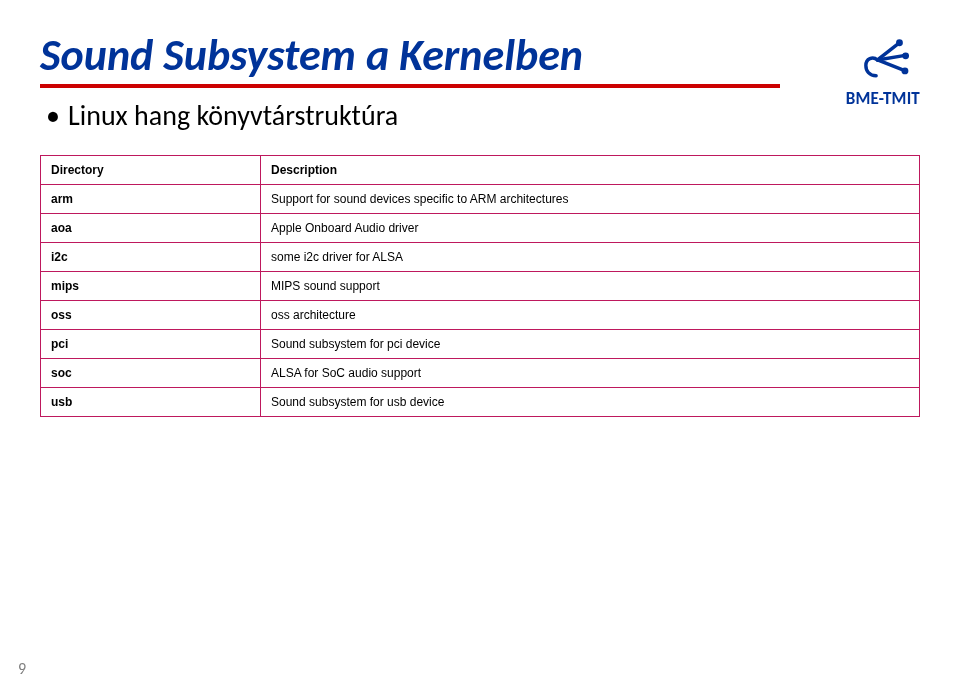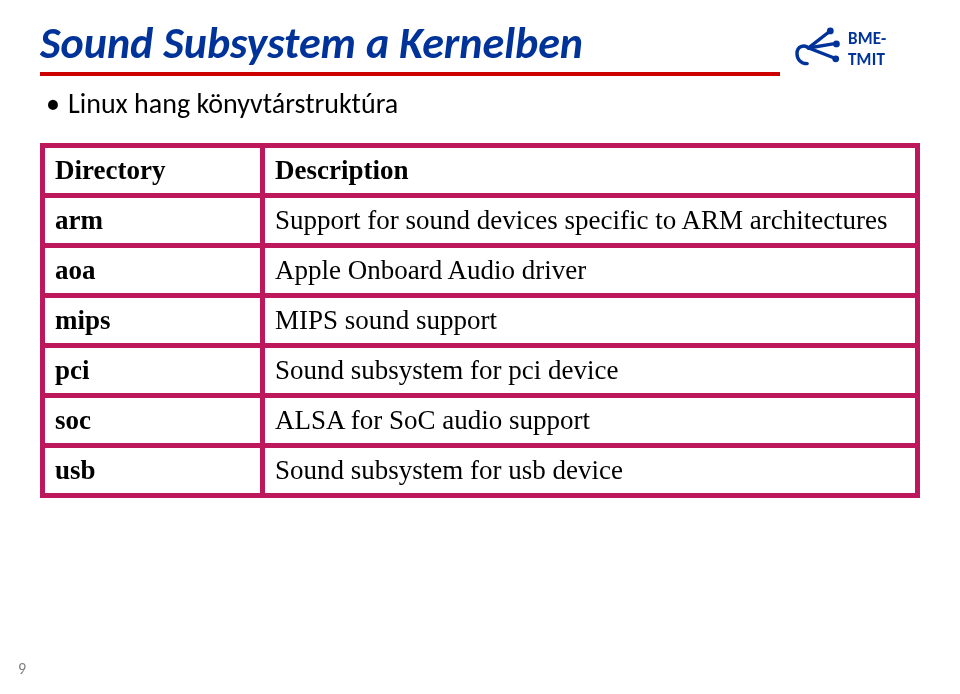--- a/index.html
+++ b/index.html
@@ -1,30 +1,30 @@
 <!DOCTYPE html>
 <html><head>
   <meta charset="utf-8">
   <style>
     * { margin: 0; padding: 0; box-sizing: border-box; }
     html, body { width: 960px; height: 694px; font-family: Calibri, "Segoe UI", Arial, sans-serif; background: #fff; }
-    .slide { width: 960px; height: 694px; position: relative; padding: 20px 40px; }
+    .slide { width: 960px; height: 694px; position: relative; padding: 32px 40px; }
     .header-row { display: flex; align-items: flex-start; justify-content: space-between; }
     .title-wrap { display: flex; flex-direction: column; }
     .title { font-size: 44px; font-weight: 700; color: #003399; font-style: italic; line-height: 1.05; }
     .subtitle { font-size: 28px; color: #000; margin-top: 10px; position: relative; padding-left: 28px; }
     .subtitle::before { content: "•"; position: absolute; left: 6px; top: 0; color: #000; font-size: 28px; }
     .rule { height: 4px; background: #cc0000; margin-top: 6px; width: 740px; }
-    .logo-block { display: flex; flex-direction: row; padding-top: 6px; }
+    .logo-block { display: flex; flex-direction: column; align-items: center; padding-top: 6px; }
     .logo-svg { width: 70px; height: 48px; }
     .logo-label { font-size: 17px; font-weight: 700; color: #003399; margin-top: 2px; letter-spacing: 0.2px; }
     .table-wrap { margin-top: 22px; width: 880px; }
     table { border-collapse: collapse; width: 100%; table-layout: fixed; }
     col.dir { width: 220px; }
-    th, td { border: 5px solid #be185d; padding: 7px 10px; font-size: 27px; text-align: left; vertical-align: middle; font-family: Liberation Serif, serif; }
+    th, td { border: 1px solid #be185d; padding: 7px 10px; font-size: 12px; text-align: left; vertical-align: middle; font-family: Liberation Sans, sans-serif; }
     th { font-weight: 700; }
     th.desc { }
     td.dir { font-weight: 700; }
     .page-num { position: absolute; left: 18px; bottom: 16px; font-size: 16px; color: #7f7f7f; }
   </style>
 </head>
 <body>
 
 <div class="slide">
 
@@ -64,22 +64,30 @@
       <tbody>
         <tr>
           <td class="dir">arm</td>
           <td>Support for sound devices specific to ARM architectures</td>
         </tr>
         <tr>
           <td class="dir">aoa</td>
           <td>Apple Onboard Audio driver</td>
         </tr>
         <tr>
+          <td class="dir">i2c</td>
+          <td>some i2c driver for ALSA</td>
+        </tr>
+        <tr>
           <td class="dir">mips</td>
           <td>MIPS sound support</td>
+        </tr>
+        <tr>
+          <td class="dir">oss</td>
+          <td>oss architecture</td>
         </tr>
         <tr>
           <td class="dir">pci</td>
           <td>Sound subsystem for pci device</td>
         </tr>
         <tr>
           <td class="dir">soc</td>
           <td>ALSA for SoC audio support</td>
         </tr>
         <tr>

